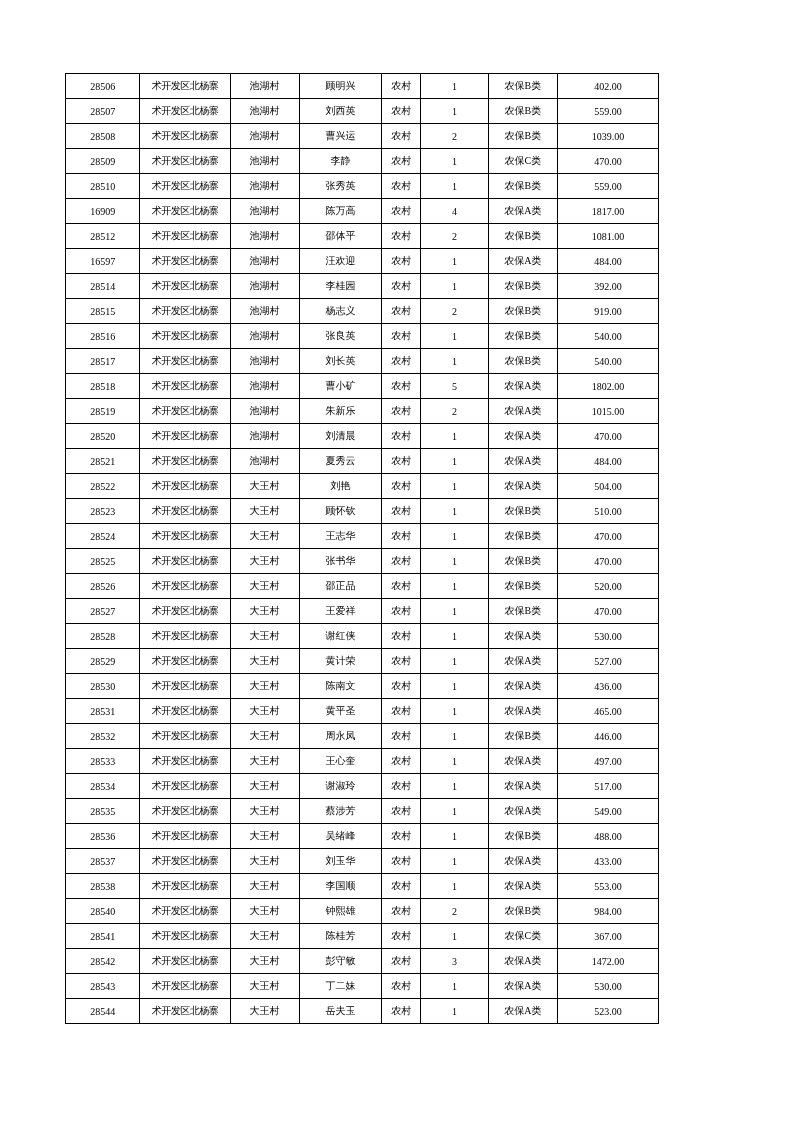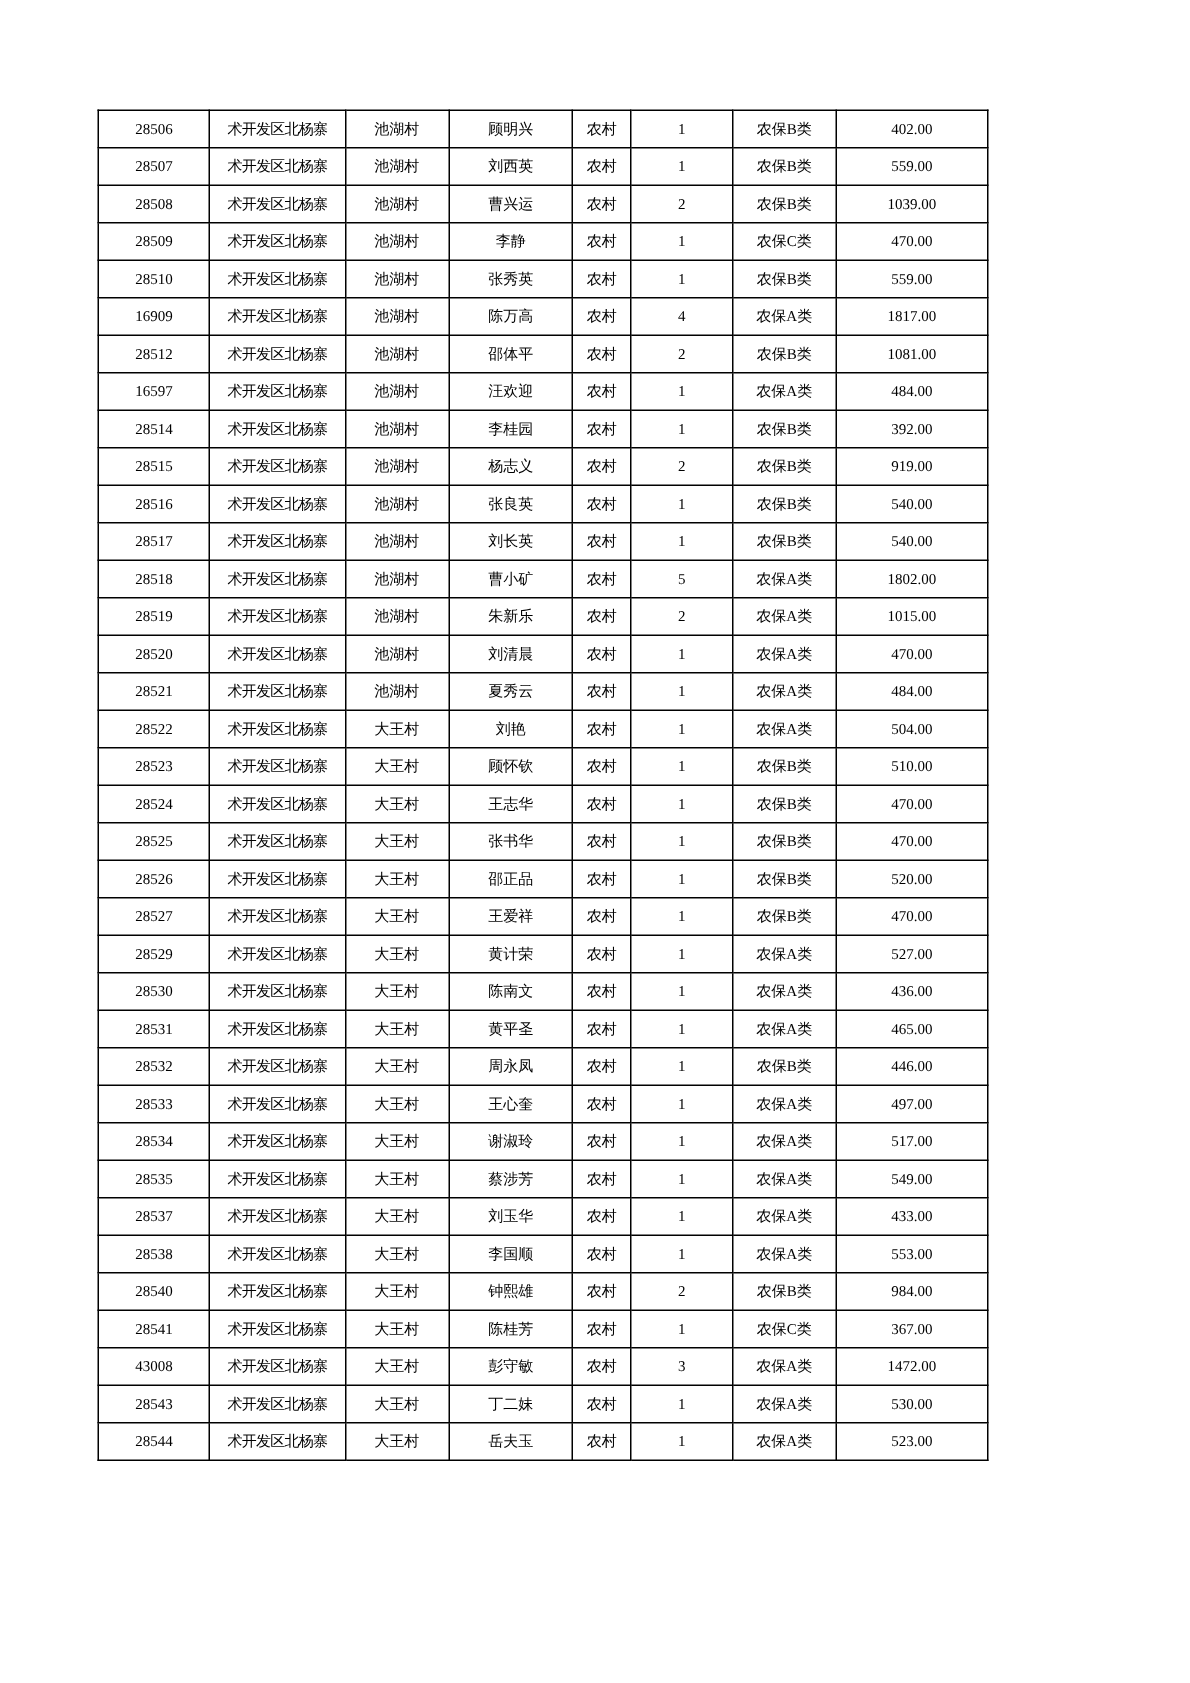--- a/index.html
+++ b/index.html
@@ -272,20 +272,30 @@
         <td class="col-id">28527</td>
         <td class="col-district">术开发区北杨寨</td>
         <td class="col-village">大王村</td>
         <td class="col-name">王爱祥</td>
         <td class="col-type">农村</td>
         <td class="col-count">1</td>
         <td class="col-category">农保B类</td>
         <td class="col-amount">470.00</td>
       </tr>
       <tr>
+        <td class="col-id">28528</td>
+        <td class="col-district">术开发区北杨寨</td>
+        <td class="col-village">大王村</td>
+        <td class="col-name">谢红侠</td>
+        <td class="col-type">农村</td>
+        <td class="col-count">1</td>
+        <td class="col-category">农保A类</td>
+        <td class="col-amount">530.00</td>
+      </tr>
+      <tr>
         <td class="col-id">28529</td>
         <td class="col-district">术开发区北杨寨</td>
         <td class="col-village">大王村</td>
         <td class="col-name">黄计荣</td>
         <td class="col-type">农村</td>
         <td class="col-count">1</td>
         <td class="col-category">农保A类</td>
         <td class="col-amount">527.00</td>
       </tr>
       <tr>
@@ -340,20 +350,30 @@
       </tr>
       <tr>
         <td class="col-id">28535</td>
         <td class="col-district">术开发区北杨寨</td>
         <td class="col-village">大王村</td>
         <td class="col-name">蔡涉芳</td>
         <td class="col-type">农村</td>
         <td class="col-count">1</td>
         <td class="col-category">农保A类</td>
         <td class="col-amount">549.00</td>
+      </tr>
+      <tr>
+        <td class="col-id">28536</td>
+        <td class="col-district">术开发区北杨寨</td>
+        <td class="col-village">大王村</td>
+        <td class="col-name">吴绪峰</td>
+        <td class="col-type">农村</td>
+        <td class="col-count">1</td>
+        <td class="col-category">农保B类</td>
+        <td class="col-amount">488.00</td>
       </tr>
       <tr>
         <td class="col-id">28537</td>
         <td class="col-district">术开发区北杨寨</td>
         <td class="col-village">大王村</td>
         <td class="col-name">刘玉华</td>
         <td class="col-type">农村</td>
         <td class="col-count">1</td>
         <td class="col-category">农保A类</td>
         <td class="col-amount">433.00</td>
@@ -382,21 +402,21 @@
         <td class="col-id">28541</td>
         <td class="col-district">术开发区北杨寨</td>
         <td class="col-village">大王村</td>
         <td class="col-name">陈桂芳</td>
         <td class="col-type">农村</td>
         <td class="col-count">1</td>
         <td class="col-category">农保C类</td>
         <td class="col-amount">367.00</td>
       </tr>
       <tr>
-        <td class="col-id">43008</td>
+        <td class="col-id">28542</td>
         <td class="col-district">术开发区北杨寨</td>
         <td class="col-village">大王村</td>
         <td class="col-name">彭守敏</td>
         <td class="col-type">农村</td>
         <td class="col-count">3</td>
         <td class="col-category">农保A类</td>
         <td class="col-amount">1472.00</td>
       </tr>
       <tr>
         <td class="col-id">28543</td>

